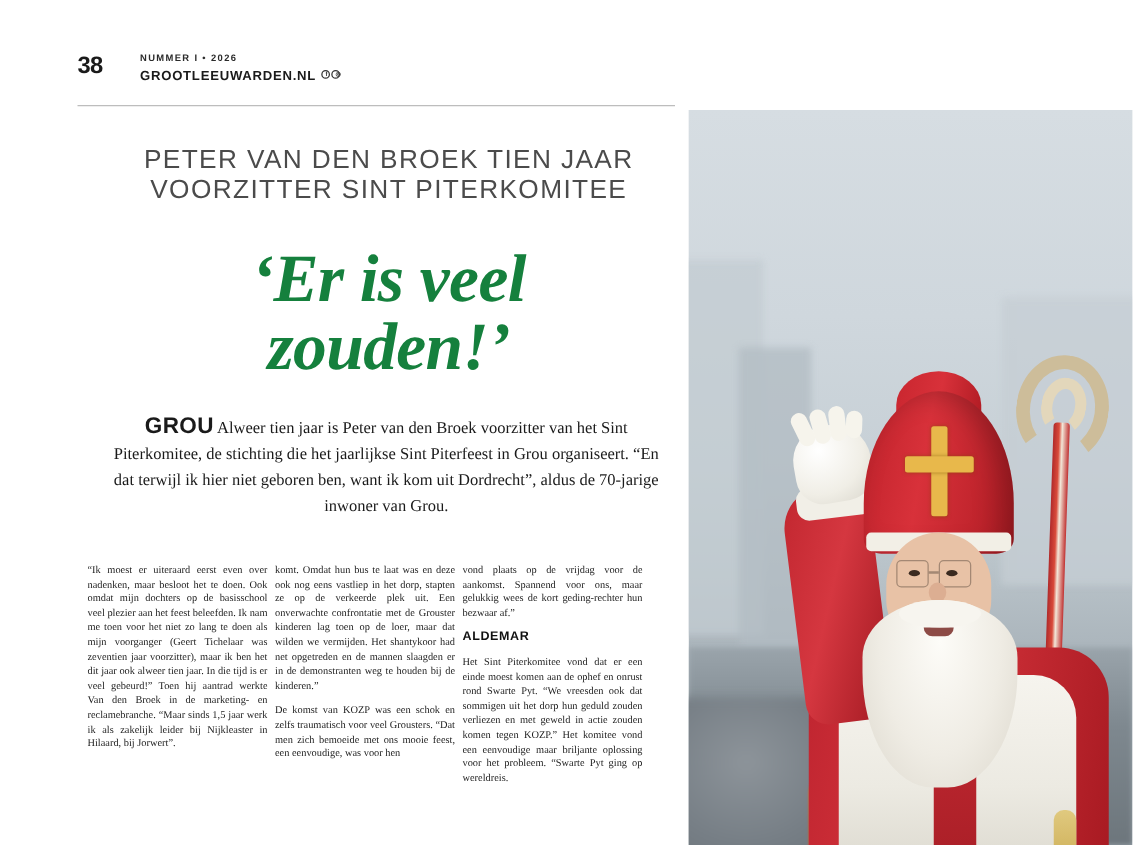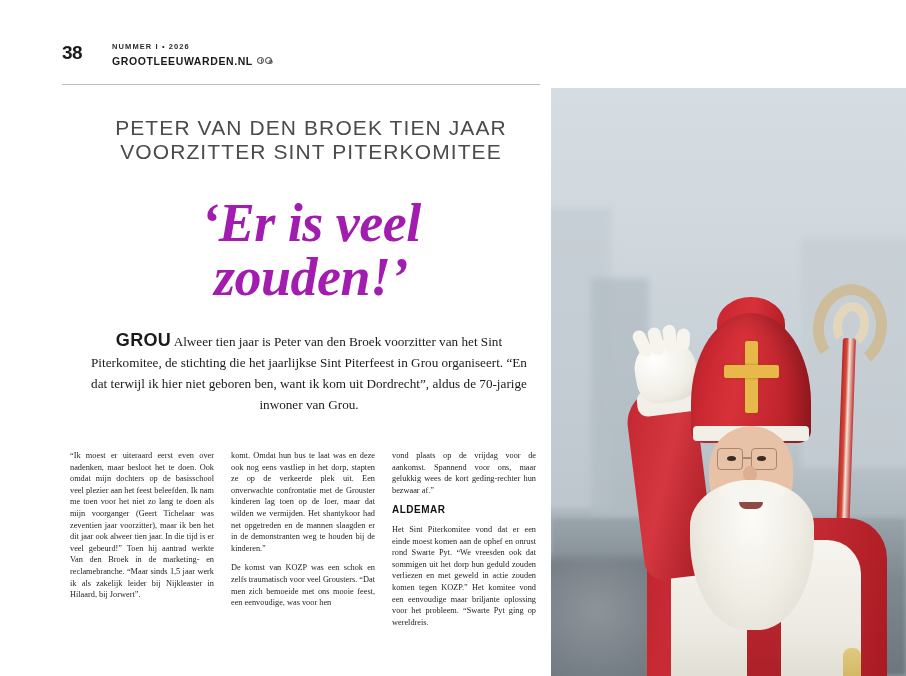--- a/index.html
+++ b/index.html
@@ -122,21 +122,21 @@
     left: 96px;
     top: 196px;
     width: 430px;
     text-align: center;
     font-family: "Liberation Serif", serif;
     font-weight: bold;
     font-style: italic;
     font-size: 54px;
     line-height: 54px;
     letter-spacing: -0.5px;
-    color: #a21caf;
+    color: #15803d;
   }
   #headline .l2 { display: block; }
 
   
   #intro {
     position: absolute;
     left: 84px;
     top: 330px;
     width: 450px;
     text-align: center;
@@ -153,21 +153,21 @@
   }
 
   
   #columns {
     position: absolute;
     left: 70px;
     top: 450px;
     width: 468px;
     height: 226px;
     display: flex;
-    gap: 17px;
+    gap: 6px;
   }
   .col {
     width: 144px;
     font-family: "Liberation Serif", serif;
     font-size: 8.3px;
     line-height: 11.6px;
     color: #1d1d1d;
     text-align: justify;
     overflow: hidden;
   }

